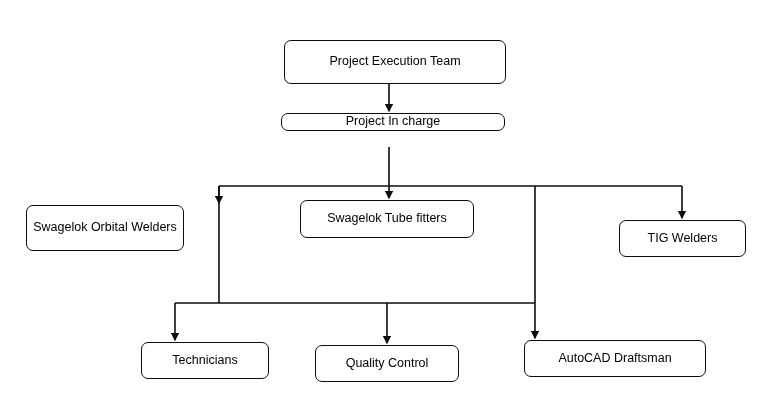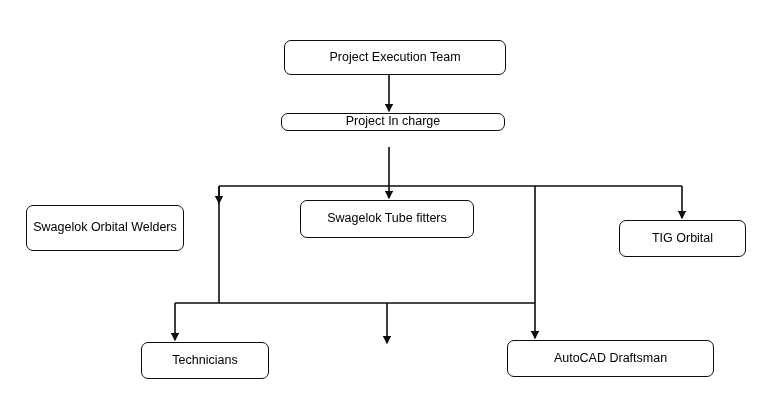--- a/index.html
+++ b/index.html
@@ -68,42 +68,45 @@
 
     <path d="M 175 303 L 535 303" stroke="#0d0d0d" stroke-width="1.6" fill="none"></path>
 
     <path d="M 175 303 L 175 340" stroke="#0d0d0d" stroke-width="1.6" fill="none" marker-end="url(#arrow)"></path>
 
     <path d="M 387 303 L 387 343" stroke="#0d0d0d" stroke-width="1.6" fill="none" marker-end="url(#arrow)"></path>
 
     <path d="M 535 303 L 535 338" stroke="#0d0d0d" stroke-width="1.6" fill="none" marker-end="url(#arrow)"></path>
   </svg>
 
-  <div class="node" style="left:284px; top:40px; width:222px; height:35px;">
+  <div class="node" style="left:284px; top:40px; width:222px; height:44px;">
     <span>Project Execution Team</span>
   </div>
 
   <div class="node" style="left:281px; top:113px; width:224px; height:18px;">
     <span>Project In charge</span>
   </div>
 
   <div class="node" style="left:26px; top:205px; width:158px; height:46px;">
     <span>Swagelok Orbital Welders</span>
   </div>
 
   <div class="node" style="left:300px; top:200px; width:174px; height:38px;justify-content:center;">
     <span>Swagelok Tube fitters</span>
   </div>
 
   <div class="node" style="left:619px; top:220px; width:127px; height:37px;">
-    <span>TIG Orbital</span>
+    <span>TIG Welders</span>
   </div>
 
   <div class="node" style="left:129px; top:342px; width:128px; height:37px;margin-left:12px;">
     <span>Technicians</span>
   </div>
 
+  <div class="node" style="left:315px; top:345px; width:144px; height:37px;">
+    <span>Quality Control</span>
+  </div>
 
-  <div class="node" style="left:507px; top:340px; width:207px; height:37px;">
+  <div class="node" style="left:524px; top:340px; width:182px; height:37px;">
     <span>AutoCAD Draftsman</span>
   </div>
 
 </div>
 
 </body></html>

